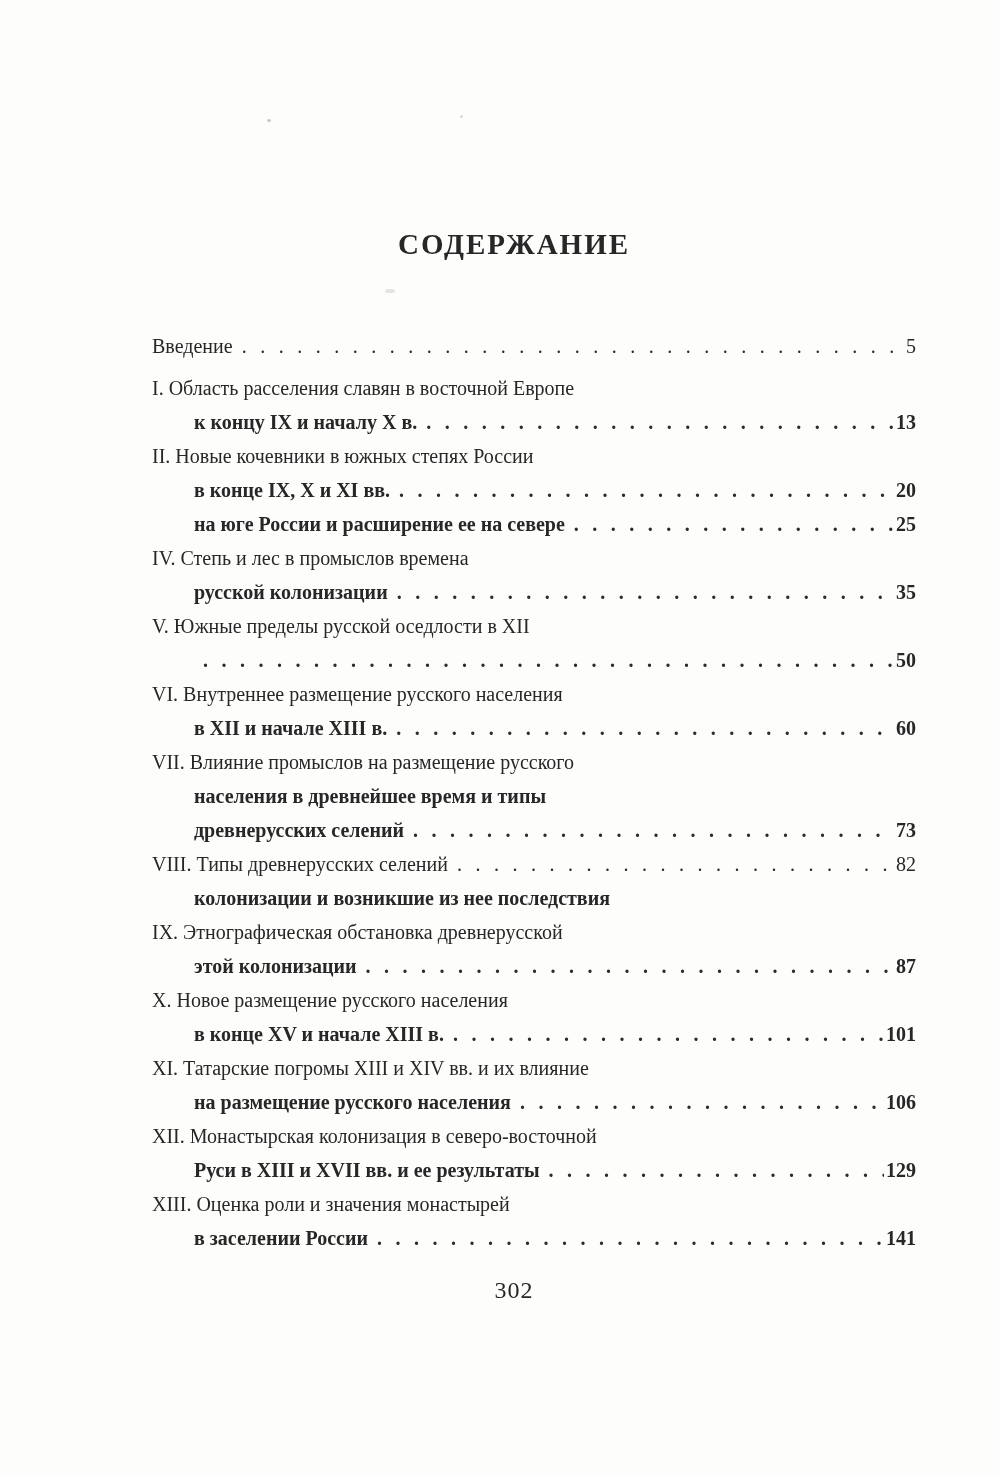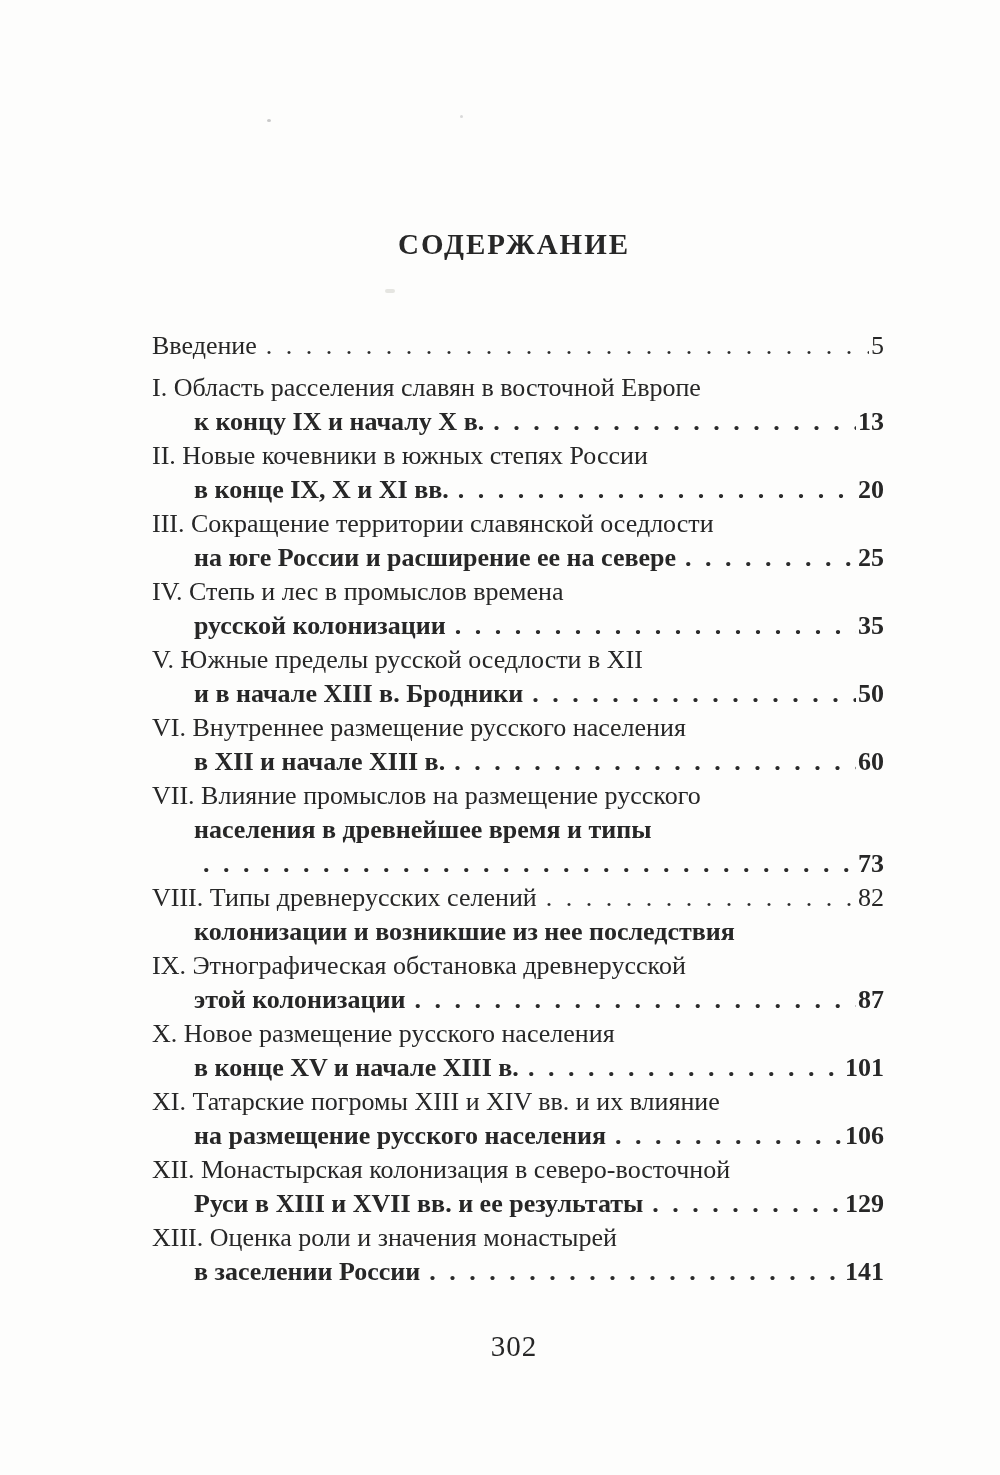--- a/index.html
+++ b/index.html
@@ -19,22 +19,22 @@
   }
   .title {
     font-size: 29px;
     font-weight: bold;
     line-height: 38px;
     letter-spacing: 2px;
     text-align: center;
     margin: 225px 124px 0 152px;
   }
   .toc {
-    margin: 66px 116px 0 152px;
-    font-size: 26px;
+    margin: 66px 84px 0 152px;
+    font-size: 20px;
     line-height: 34px;
   }
   .entry:first-child {
     margin-bottom: 8px;
   }
   .line {
     display: flex;
     align-items: baseline;
   }
   .line .txt {
@@ -51,22 +51,22 @@
     white-space: nowrap;
     letter-spacing: 13.5px;
     padding-left: 9px;
     color: #2b2b2b;
   }
   .page-num {
     white-space: nowrap;
     padding-left: 2px;
   }
   .folio {
-    margin-top: 40px;
-    font-size: 29px;
+    margin-top: 18px;
+    font-size: 24px;
     line-height: 34px;
     text-align: center;
     padding-left: 28px; 
     padding-right: 0;
   }
   .folio-inner {
     display: inline-block;
     letter-spacing: 1px;
   }
   
@@ -110,23 +110,20 @@
         <div class="line">
           <span class="txt">II. Новые кочевники в южных степях России</span>
         </div>
         <div class="line indent">
           <span class="txt">в конце IX, X и XI вв.</span>
           <span class="leader">............................................................</span>
           <span class="page-num">20</span>
         </div>
       </div>
       <div class="entry">
-        <div class="line">
-          <span class="txt">III. Сокращение территории славянской оседлости</span>
-        </div>
         <div class="line indent">
           <span class="txt">на юге России и расширение ее на севере</span>
           <span class="leader">............................................................</span>
           <span class="page-num">25</span>
         </div>
       </div>
       <div class="entry">
         <div class="line">
           <span class="txt">IV. Степь и лес в промыслов времена</span>
         </div>
@@ -134,21 +131,20 @@
           <span class="txt">русской колонизации</span>
           <span class="leader">............................................................</span>
           <span class="page-num">35</span>
         </div>
       </div>
       <div class="entry">
         <div class="line">
           <span class="txt">V. Южные пределы русской оседлости в XII</span>
         </div>
         <div class="line indent">
-          <span class="txt">и в начале XIII в. Бродники</span>
           <span class="leader">............................................................</span>
           <span class="page-num">50</span>
         </div>
       </div>
       <div class="entry">
         <div class="line">
           <span class="txt">VI. Внутреннее размещение русского населения</span>
         </div>
         <div class="line indent">
           <span class="txt">в XII и начале XIII в.</span>
@@ -157,20 +153,21 @@
         </div>
       </div>
       <div class="entry">
         <div class="line">
           <span class="txt">VII. Влияние промыслов на размещение русского</span>
         </div>
         <div class="line indent">
           <span class="txt">населения в древнейшее время и типы</span>
         </div>
         <div class="line indent">
+          <span class="txt">древнерусских селений</span>
           <span class="leader">............................................................</span>
           <span class="page-num">73</span>
         </div>
       </div>
       <div class="entry">
         <div class="line">
           <span class="txt">VIII. Типы древнерусских селений</span>
           <span class="leader">............................................................</span>
           <span class="page-num">82</span>
         </div>

